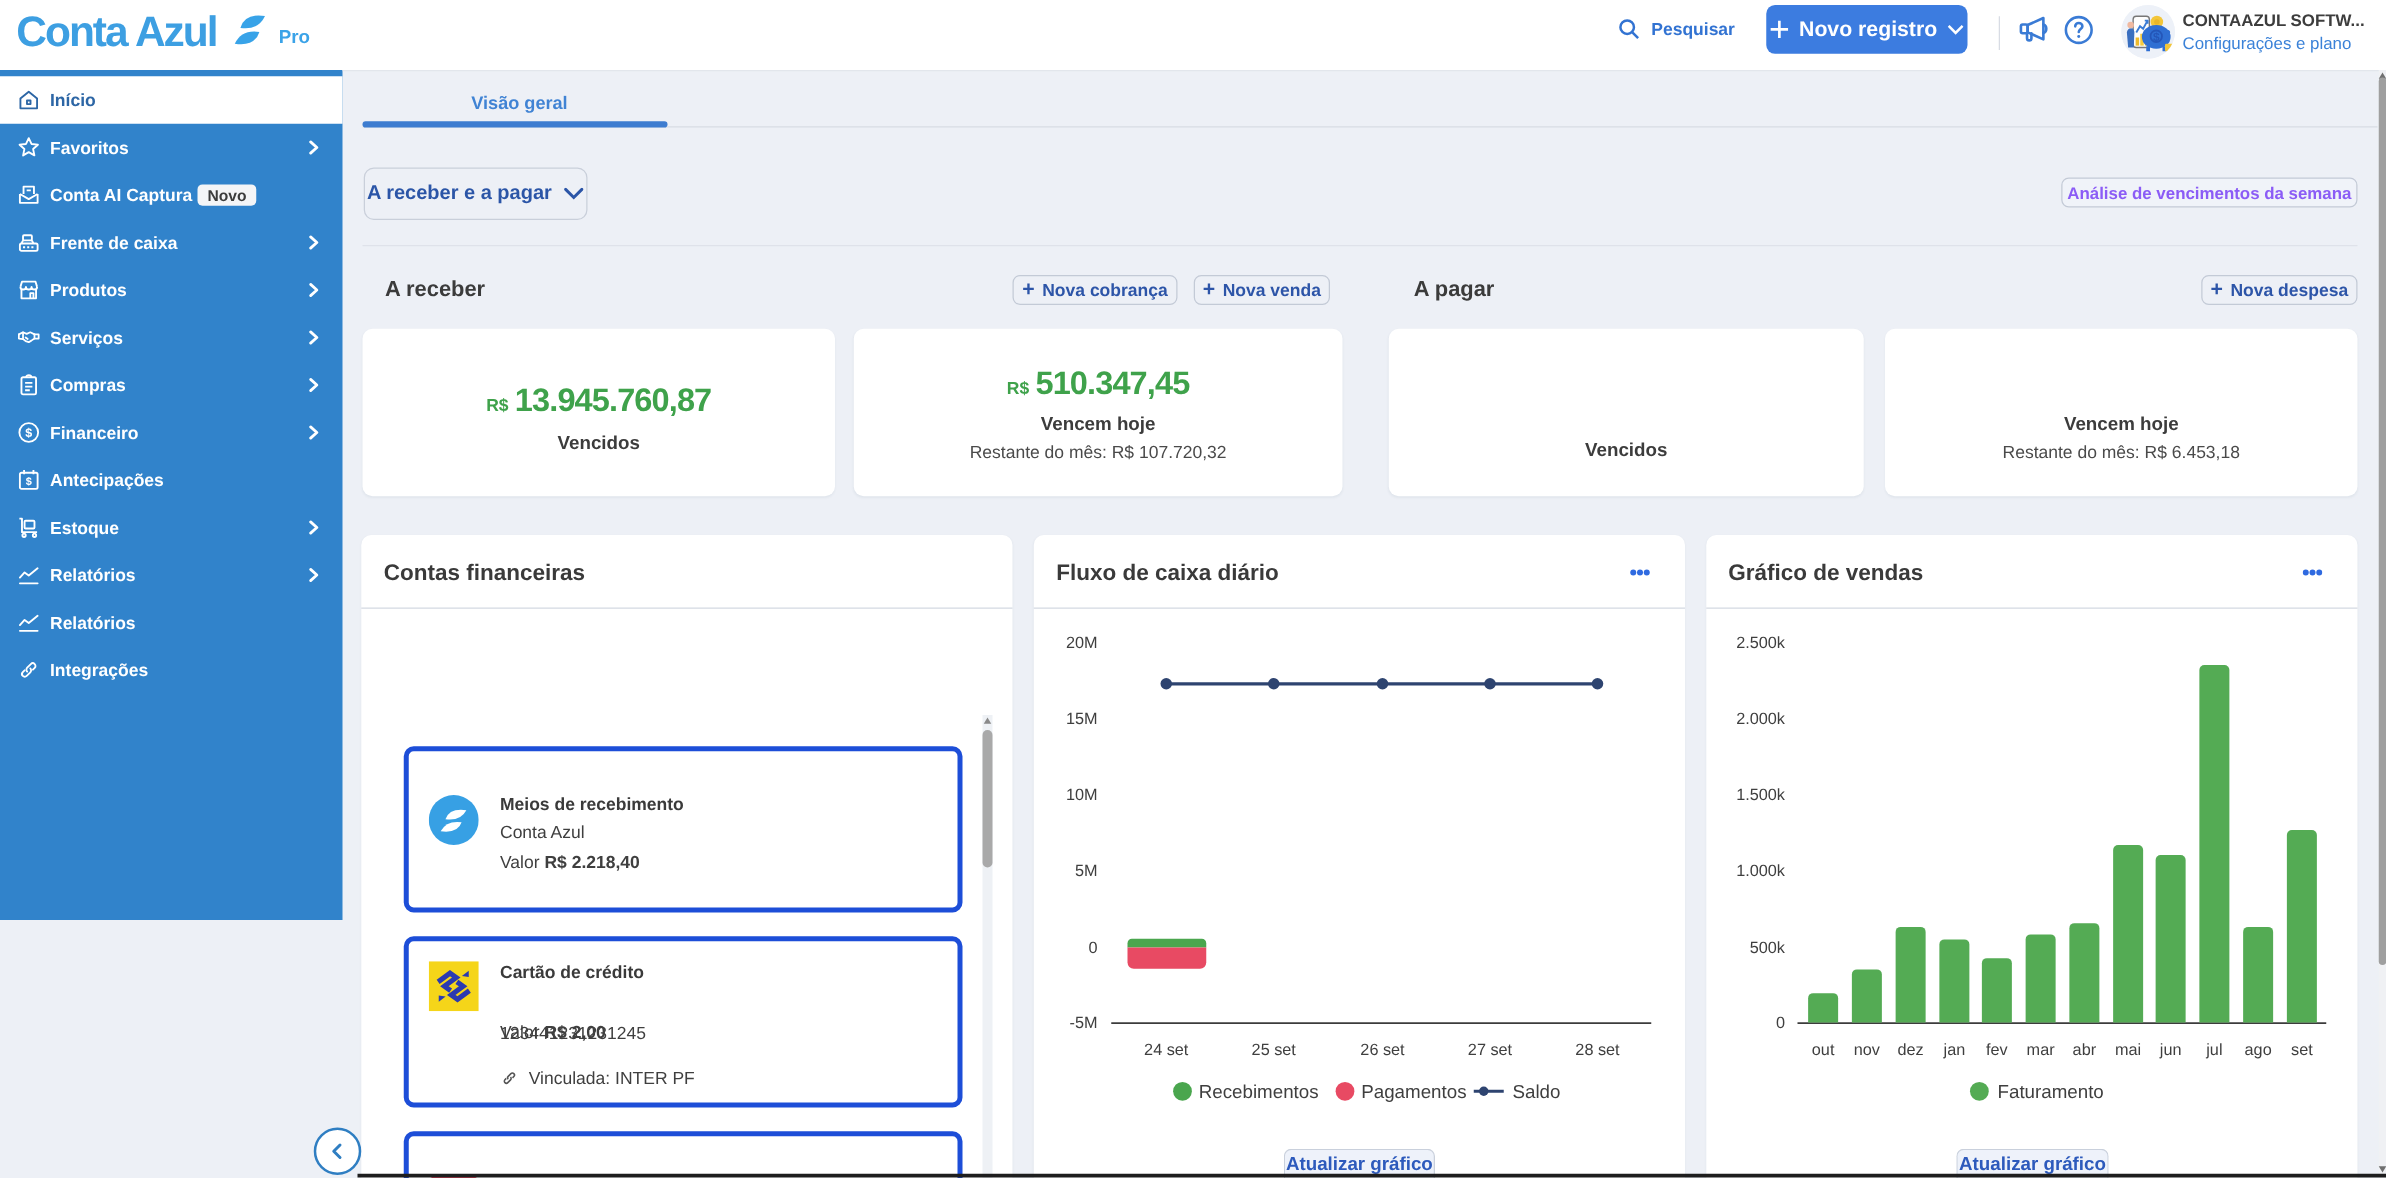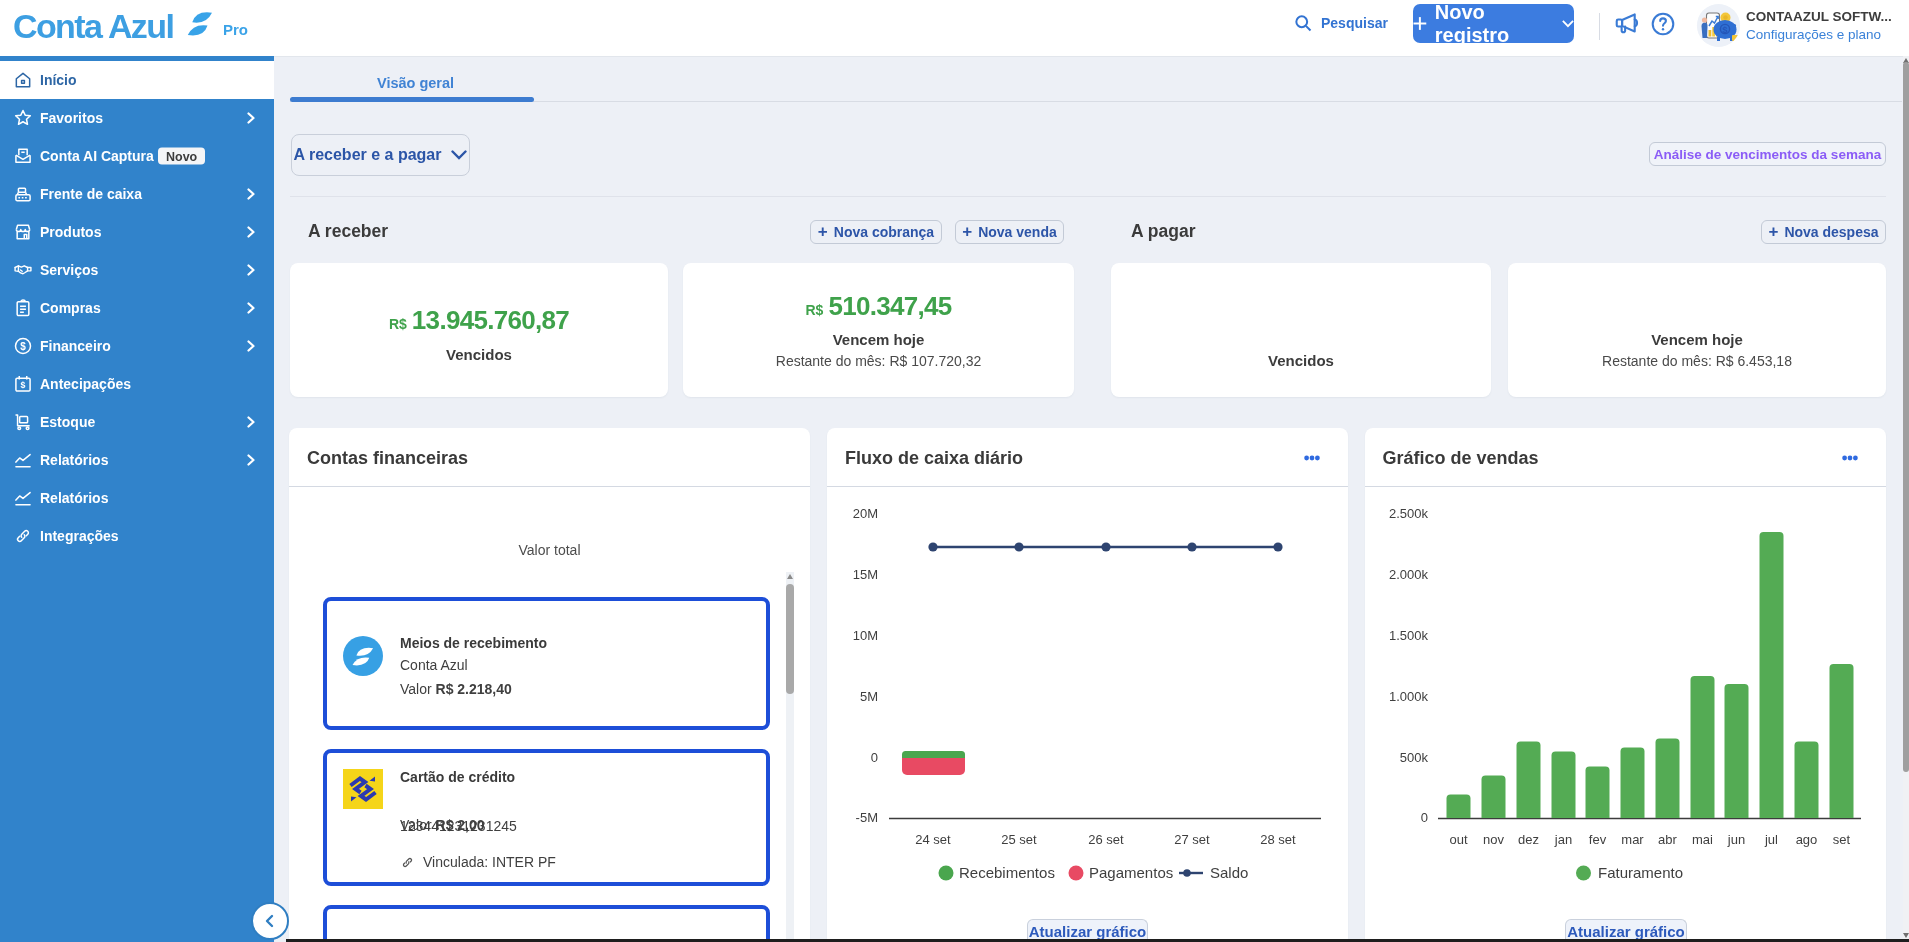--- a/index.html
+++ b/index.html
@@ -3,29 +3,29 @@
 <meta charset="utf-8">
 <style>
 * { margin:0; padding:0; box-sizing:border-box; }
 html,body { width:1909px; height:942px; overflow:hidden; font-family:"Liberation Sans", sans-serif; background:#edf0f6; }
 
 #header { position:absolute; left:0; top:0; width:1909px; height:56px; background:#fff; z-index:5; }
 #logo { position:absolute; left:13px; top:7px; font-weight:bold; font-size:34px; color:#3d9fe2; letter-spacing:-1.6px; }
 #logomark { position:absolute; left:186px; top:8px; }
 #pro { position:absolute; left:223px; top:21px; font-size:15px; font-weight:bold; color:#3ba3e8; }
 #search { position:absolute; left:1293px; top:13px; color:#3273d2; font-size:14px; font-weight:bold; display:flex; align-items:center; gap:8px; }
-#novobtn { position:absolute; left:1413px; top:4px; width:161px; height:39px; background:#3c7ce0; border-radius:7px; color:#fff; font-size:20px; font-weight:bold; display:flex; align-items:center; justify-content:center; gap:8px; }
+#novobtn { position:absolute; left:1413px; top:4px; width:161px; height:39px; background:#3c7ce0; border-radius:7px; color:#fff; font-size:17px; font-weight:bold; display:flex; align-items:center; justify-content:center; gap:8px; }
 #hdivider { position:absolute; left:1599px; top:13px; width:1px; height:27px; background:#d8dce4; }
 #megaphone { position:absolute; left:1613px; top:10px; }
 #helpicon { position:absolute; left:1650px; top:11px; }
 #avatar { position:absolute; left:1697px; top:4px; width:43px; height:43px; border-radius:50%; background:#eef2f8; overflow:hidden; }
 #acctname { position:absolute; left:1746px; top:9px; font-size:13.5px; font-weight:bold; color:#3d3d3d; }
 #acctcfg { position:absolute; left:1746px; top:27px; font-size:13.5px; color:#3b82d8; }
 
-#sidebar { position:absolute; left:0; top:56px; width:274px; height:886px; background:#3183cb; z-index:4; }
+#sidebar { position:absolute; left:0; top:56px; width:274px; height:680px; background:#3183cb; z-index:4; }
 .srow { position:absolute; left:0; width:274px; height:38px; display:flex; align-items:center; color:#fff; font-size:14px; font-weight:bold; }
 .srow .sico { position:absolute; left:13px; top:50%; transform:translateY(-50%); width:20px; height:20px; }
 .srow .slabel { position:absolute; left:40px; }
 .srow .schev { position:absolute; right:17px; top:50%; transform:translateY(-50%); }
 .srow.active { background:#fff; color:#2d66a5; }
 .novo { position:absolute; left:158px; top:50%; transform:translateY(-50%); background:#f4f5f7; color:#3c3c3c; font-size:12.5px; font-weight:bold; border-radius:4px; padding:1.5px 8px; }
 #collapse { position:absolute; left:251px; top:902px; width:38px; height:38px; border-radius:50%; background:#fff; border:2px solid #2f7ec2; z-index:6; display:flex; align-items:center; justify-content:center; }
 
 #main { position:absolute; left:274px; top:56px; width:1629px; height:886px; background:#edf0f6; }
 #tabrow { position:absolute; left:16px; top:0px; width:1612px; height:46px; border-bottom:1px solid #d8dce4; }
@@ -301,21 +301,20 @@
     <div class="cardlabel" style="margin-top:60px;">Vencidos</div>
   </div>
   <div class="card" style="left:1234px; width:378px;">
     <div class="cardlabel" style="margin-top:40px; margin-bottom:5px;">Vencem hoje</div>
     <div class="cardsub">Restante do mês: R$ 6.453,18</div>
   </div>
 
   <div class="panel" id="panel1">
     <div class="ptitle">Contas financeiras</div>
     <div class="phdr"></div>
-    <div style="position:absolute; left:0; top:114px; width:100%; text-align:center; font-size:14px; color:#4c4c4c;">Valor total</div>
 
     <div class="lbox" style="top:169px; height:133px;">
       <svg style="position:absolute; left:16px; top:35px;" width="40" height="40" viewBox="0 0 40 40">
         <circle cx="20" cy="20" r="20" fill="#37a0e4"></circle>
         <g transform="translate(8,9.3) scale(0.85,0.76)" fill="#fff">
           <path d="M6.3 13.3 Q10 1.3 26 3.8 Q20.5 15.5 6.3 13.3 Z"></path>
           <path d="M21.5 16.5 Q17.8 28.5 1.8 26 Q7.3 14.3 21.5 16.5 Z"></path>
         </g>
       </svg>
       <div class="lt1" style="top:34px;">Meios de recebimento</div>

